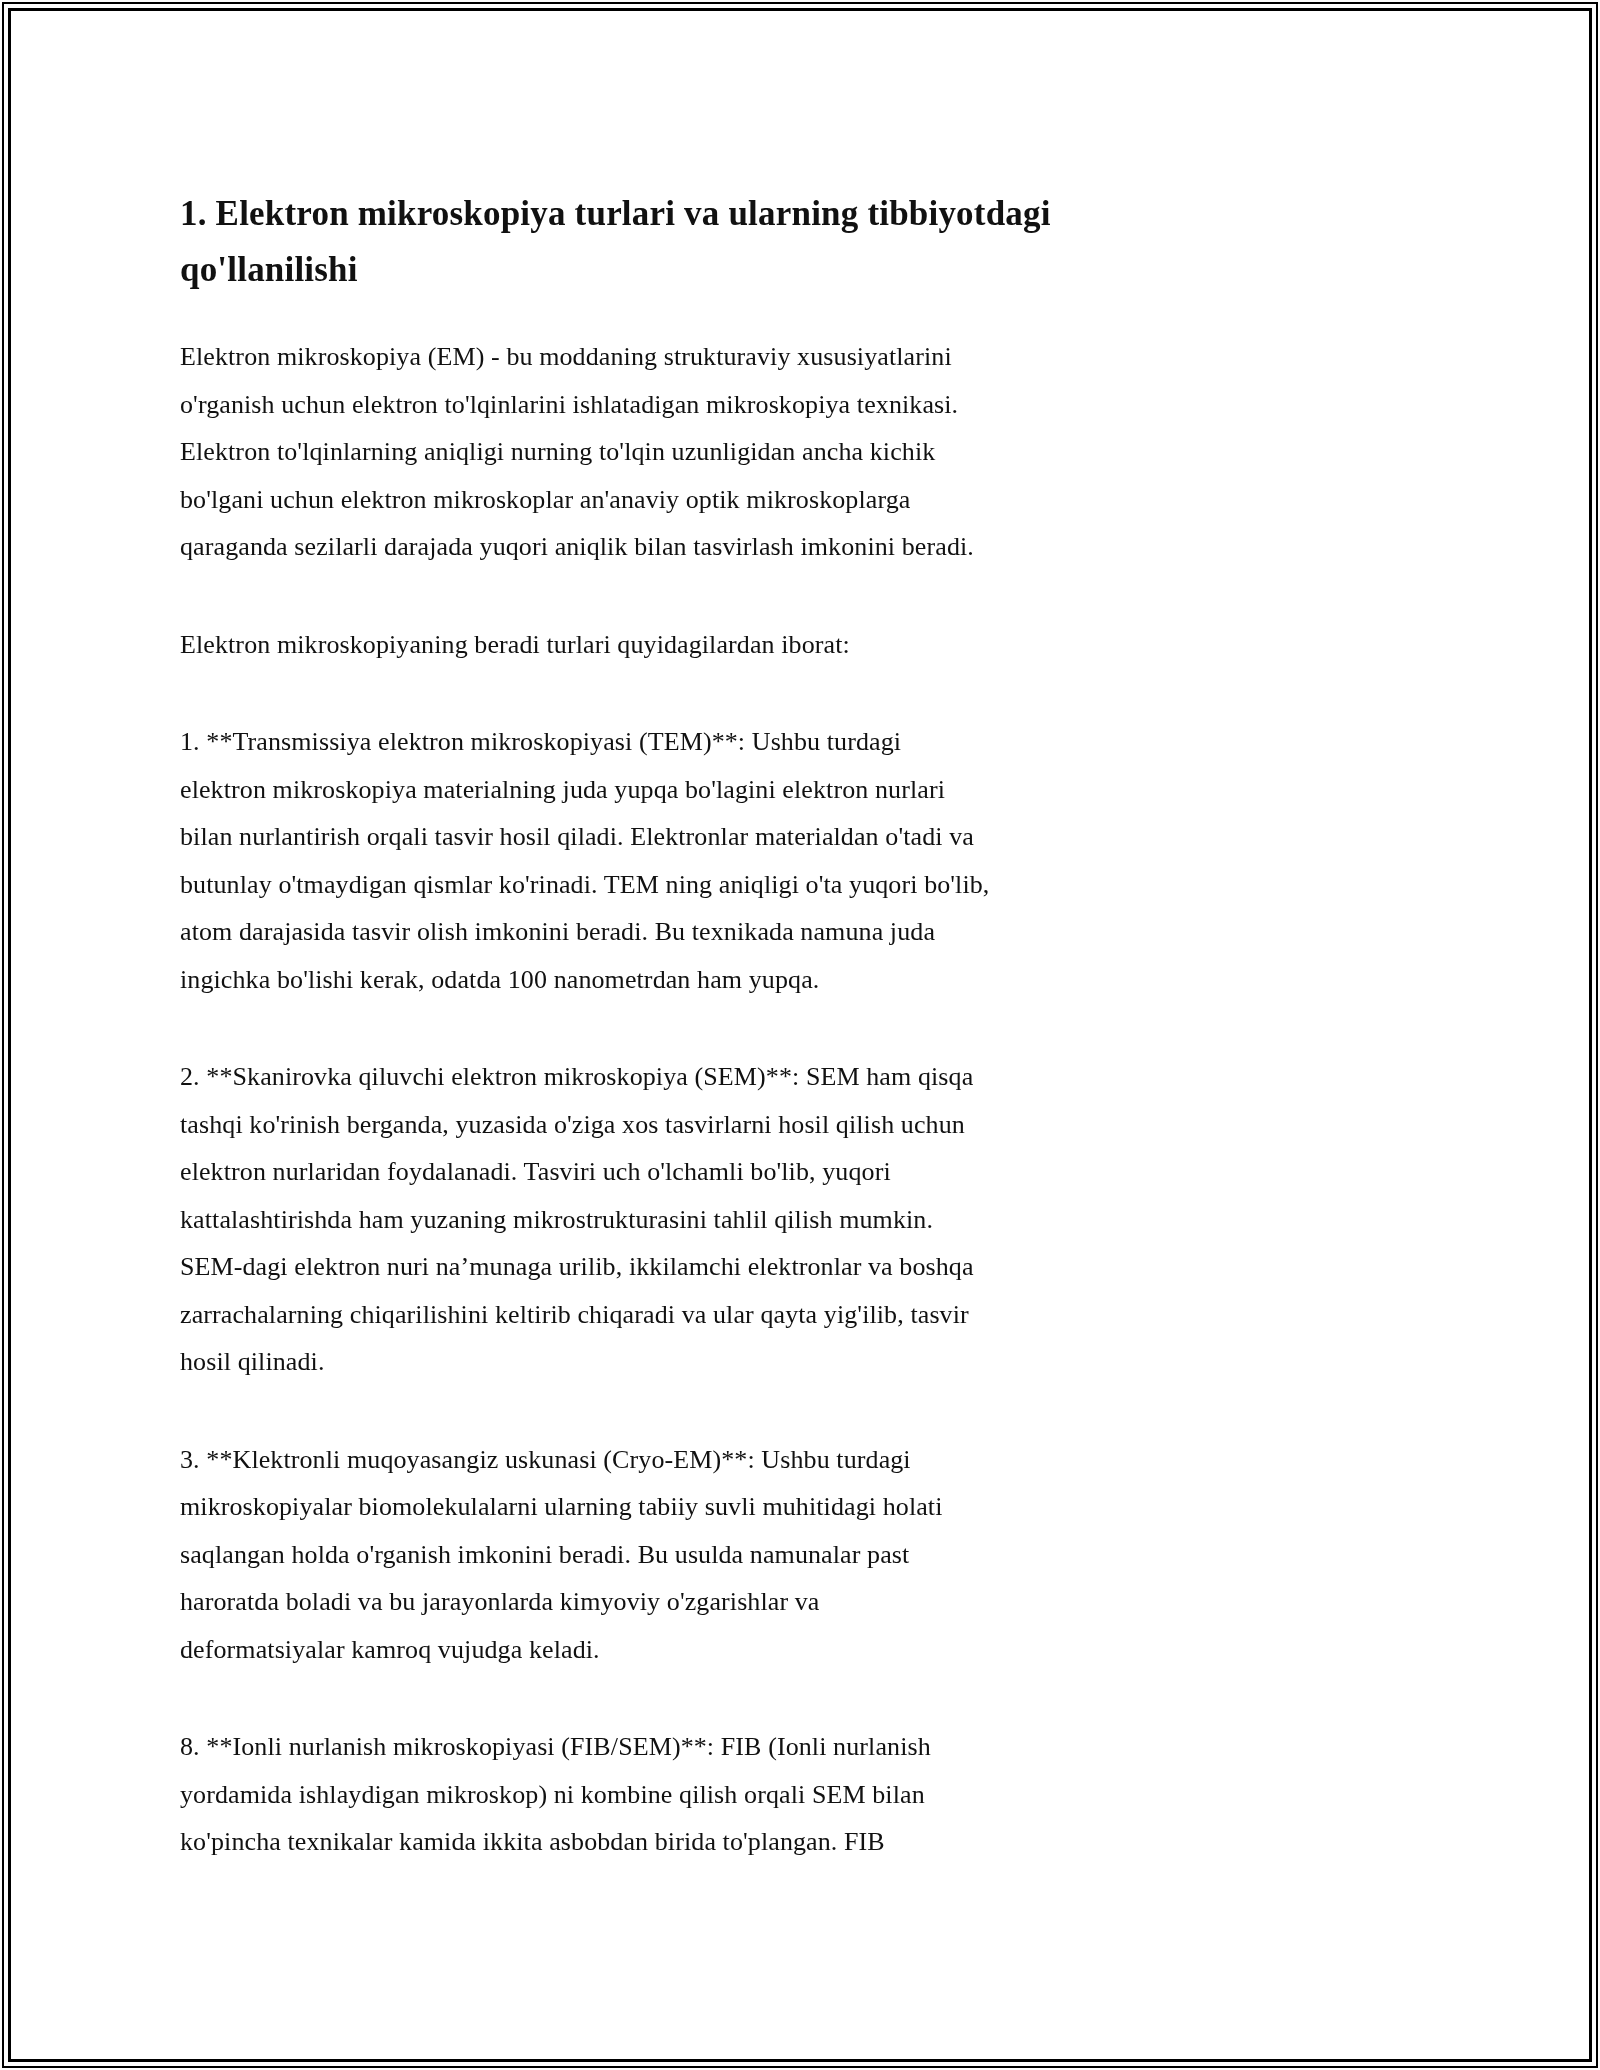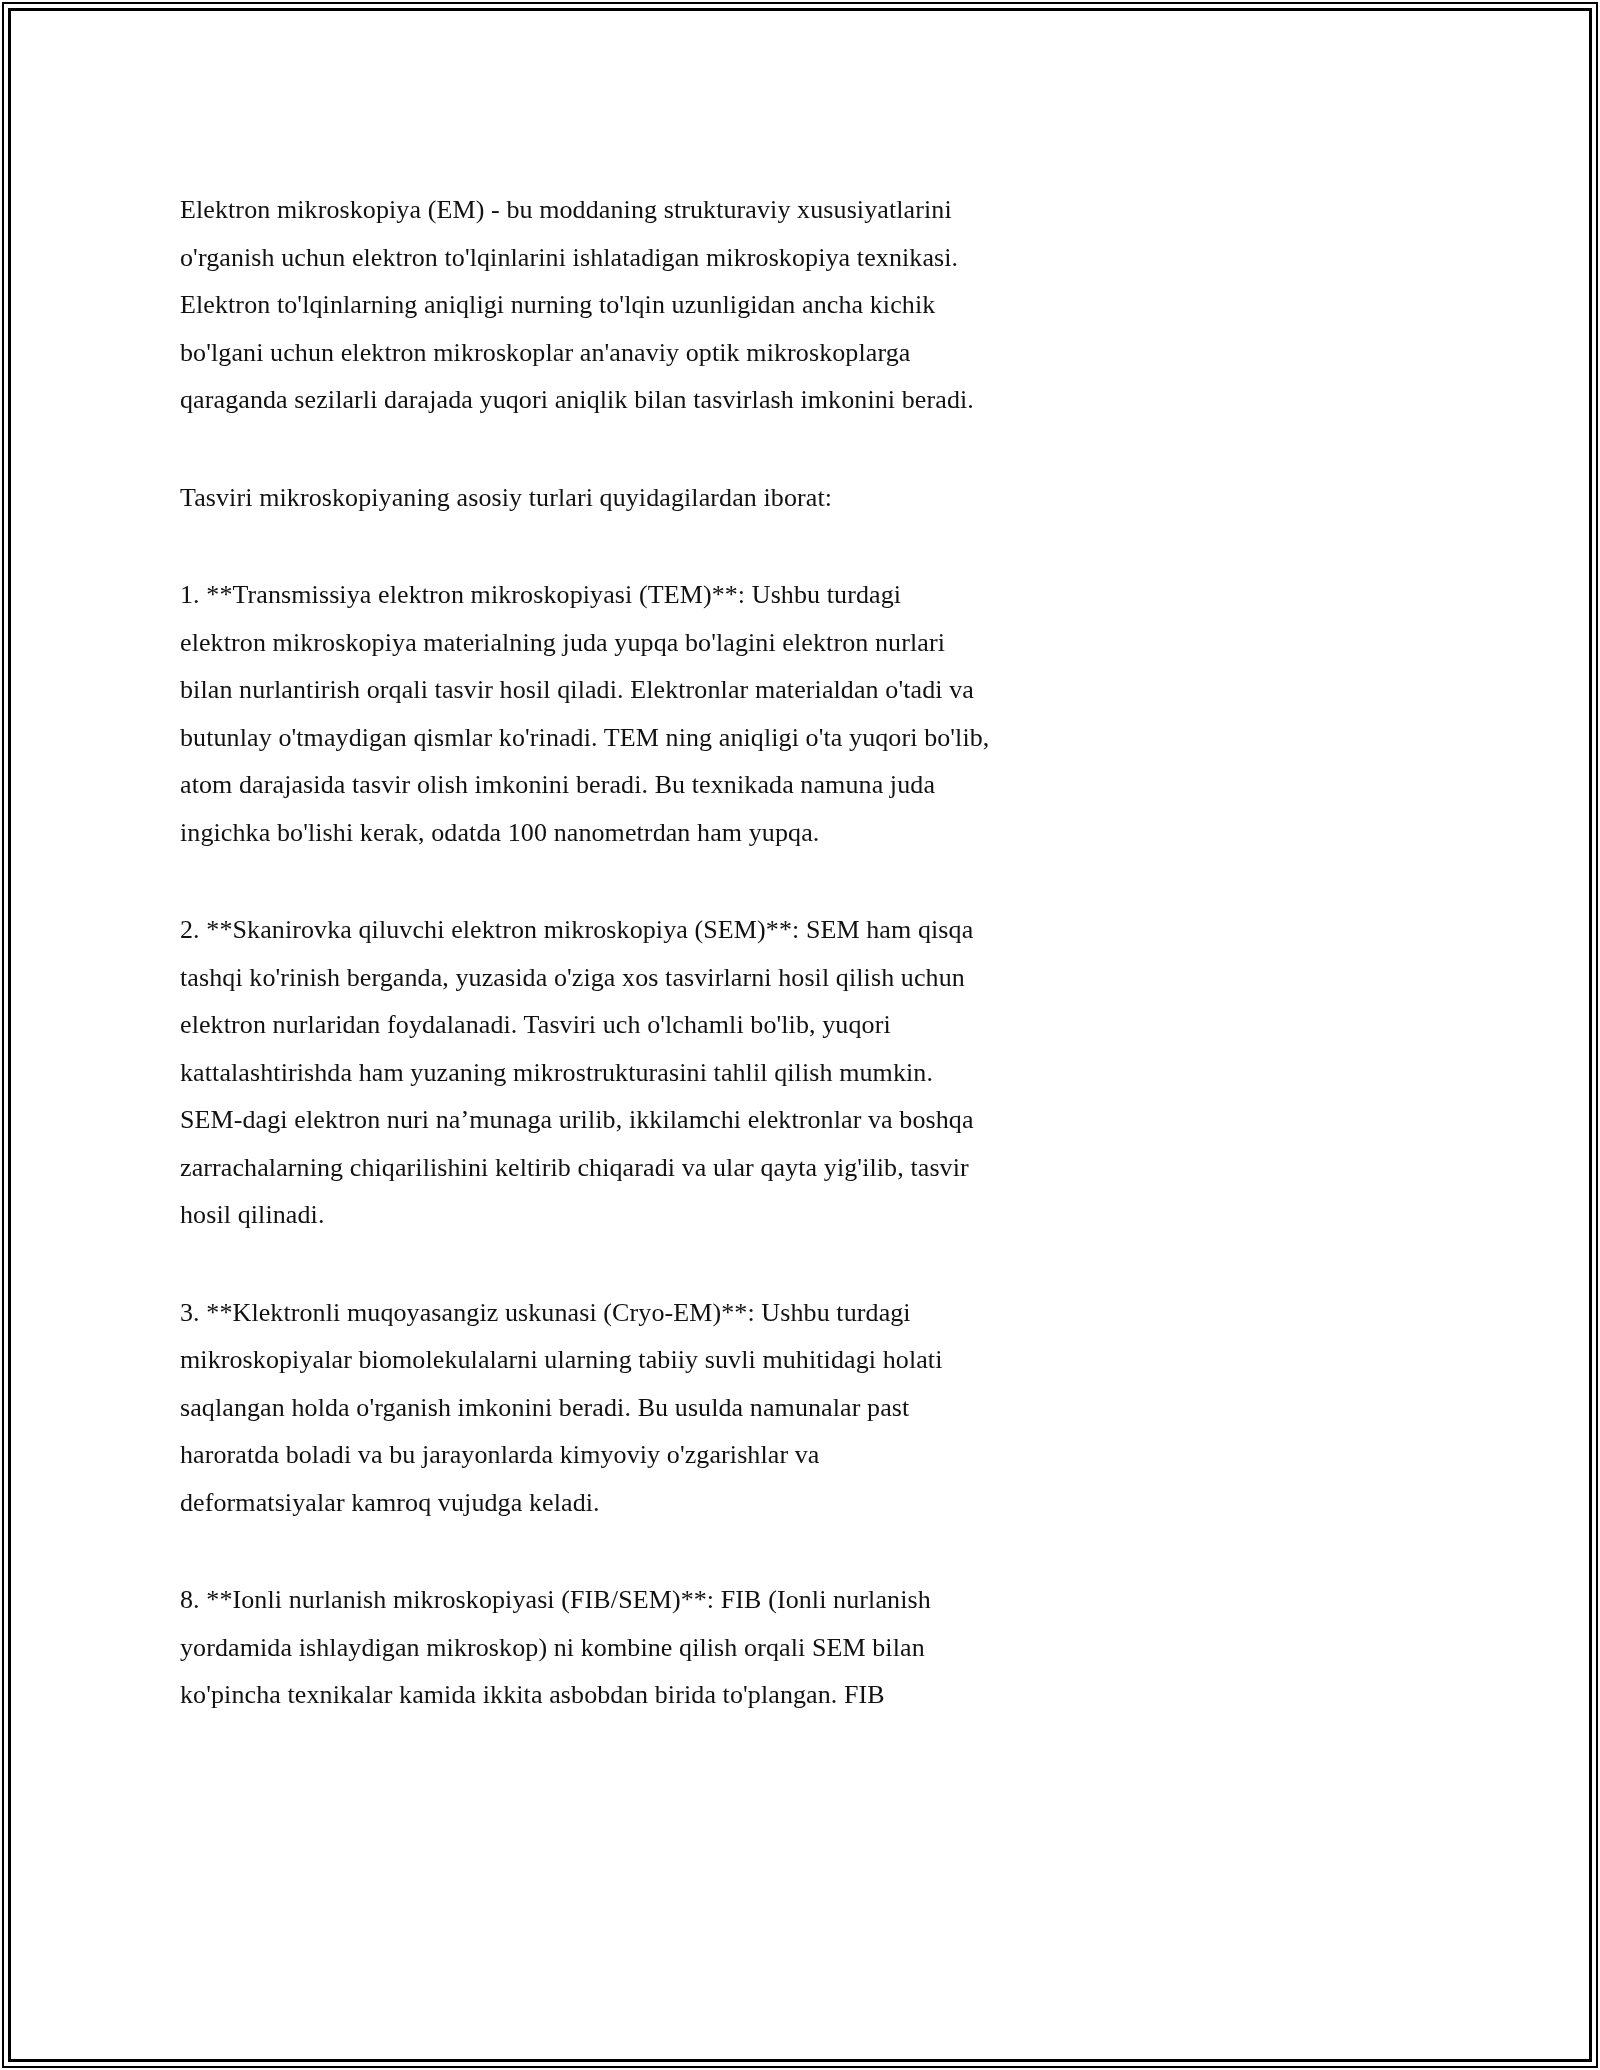--- a/index.html
+++ b/index.html
@@ -53,26 +53,28 @@
     letter-spacing: 0.1px;
   }
 </style>
 </head>
 <body>
 
 <div class="page">
   <div class="frame-outer">
     <div class="frame-inner">
       <div class="content">
+        <h1 class="doc-heading">1. Elektron mikroskopiya turlari va ularning tibbiyotdagi
+qo'llanilishi</h1>
         <p class="para">Elektron mikroskopiya (EM) - bu moddaning strukturaviy xususiyatlarini
 o'rganish uchun elektron to'lqinlarini ishlatadigan mikroskopiya texnikasi.
 Elektron to'lqinlarning aniqligi nurning to'lqin uzunligidan ancha kichik
 bo'lgani uchun elektron mikroskoplar an'anaviy optik mikroskoplarga
 qaraganda sezilarli darajada yuqori aniqlik bilan tasvirlash imkonini beradi.</p>
-        <p class="para">Tasviri mikroskopiyaning asosiy turlari quyidagilardan iborat:</p>
+        <p class="para">Elektron mikroskopiyaning beradi turlari quyidagilardan iborat:</p>
         <p class="para">1. **Transmissiya elektron mikroskopiyasi (TEM)**: Ushbu turdagi
 elektron mikroskopiya materialning juda yupqa bo'lagini elektron nurlari
 bilan nurlantirish orqali tasvir hosil qiladi. Elektronlar materialdan o'tadi va
 butunlay o'tmaydigan qismlar ko'rinadi. TEM ning aniqligi o'ta yuqori bo'lib,
 atom darajasida tasvir olish imkonini beradi. Bu texnikada namuna juda
 ingichka bo'lishi kerak, odatda 100 nanometrdan ham yupqa.</p>
         <p class="para">2. **Skanirovka qiluvchi elektron mikroskopiya (SEM)**: SEM ham qisqa
 tashqi ko'rinish berganda, yuzasida o'ziga xos tasvirlarni hosil qilish uchun
 elektron nurlaridan foydalanadi. Tasviri uch o'lchamli bo'lib, yuqori
 kattalashtirishda ham yuzaning mikrostrukturasini tahlil qilish mumkin.

